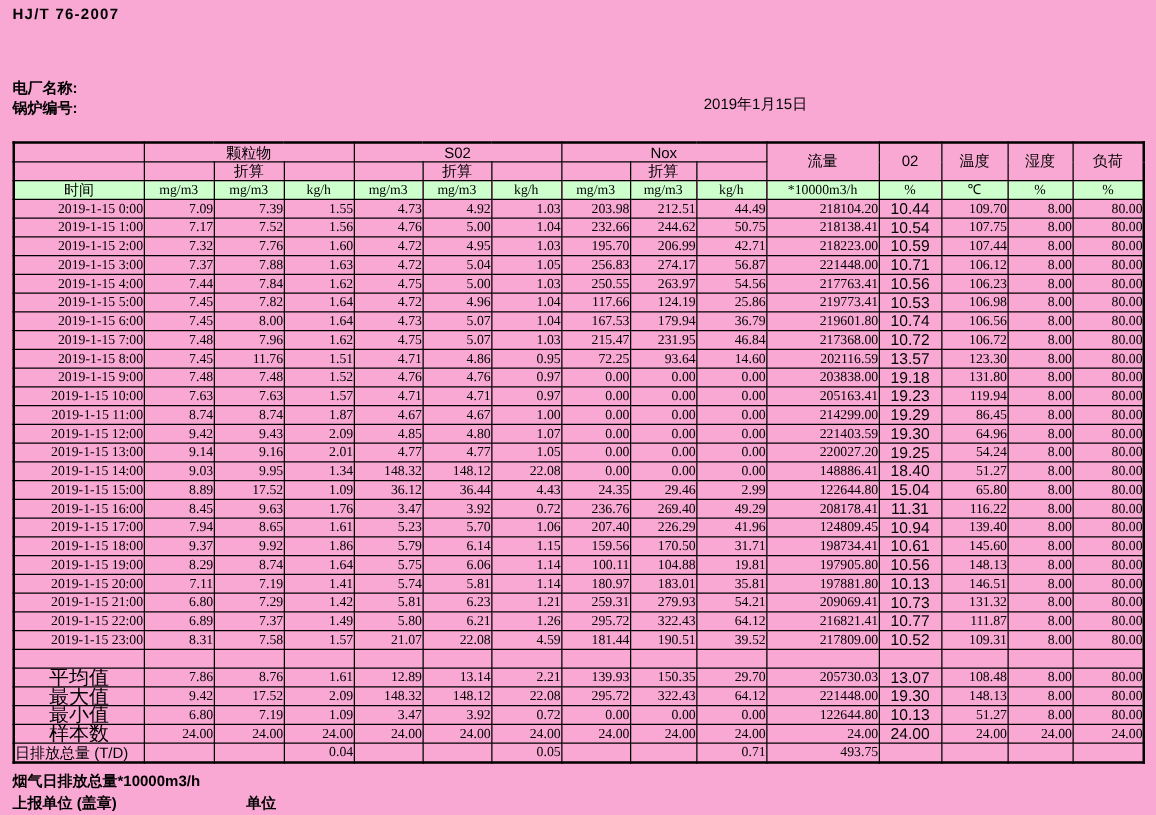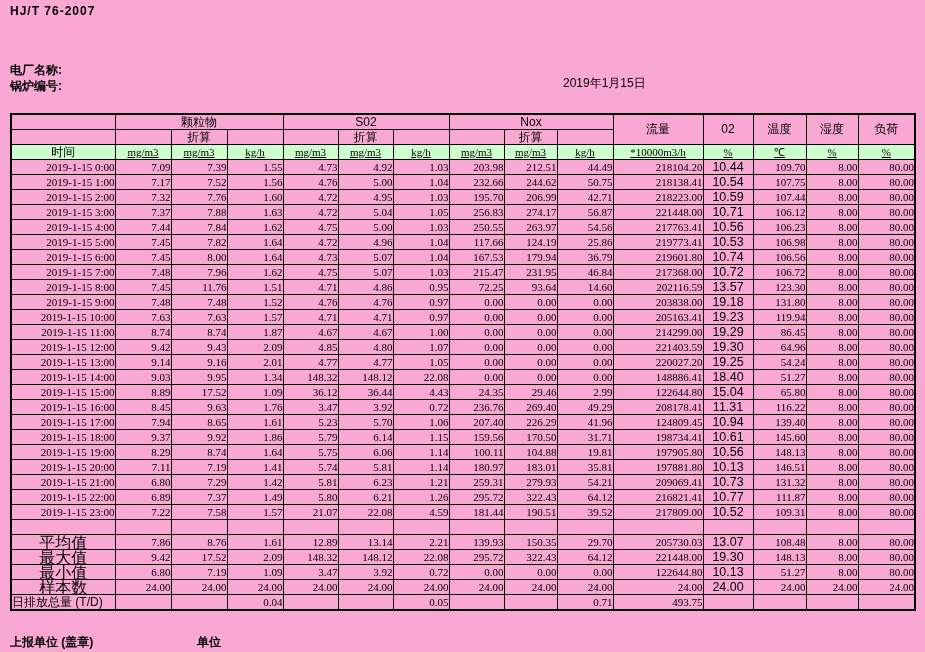--- a/index.html
+++ b/index.html
@@ -14,21 +14,21 @@
 
   table.rpt { position:absolute; left:10px; top:113px; width:905px;
               border-collapse:collapse; table-layout:fixed;
               border:2px solid #000; font-size:11px;
               font-family:"Liberation Serif", serif; }
   table.rpt th, table.rpt td {
     border:1px solid #000; height:14px; line-height:13px; padding:0;
     overflow:hidden; white-space:nowrap; font-weight:normal;
   }
   .green  { background:#ccffcc; }
-  .c      { text-align:center;text-decoration:underline; }
+  .c      { text-align:center; }
   .hdr    { text-align:center; font-size:12px; font-family:"Liberation Sans", sans-serif; }
   .timeh  { text-align:center; font-size:12px; font-family:"Liberation Sans", sans-serif; }
   .time   { text-align:right; padding-right:5px; font-size:11px; }
   .num    { text-align:right; padding-right:8px; font-size:11px; }
   .v10    { font-family:"Liberation Sans", sans-serif; font-size:12.5px; text-align:center; padding-right:0; }
   .slabel { text-align:center; padding-right:3px; font-size:16px; font-family:"Liberation Sans", sans-serif;margin-top:37px; }
   .slabel-left { text-align:left; padding-left:2px; font-size:12px; font-family:"Liberation Sans", sans-serif; }
 
   .fnote  { position:absolute; left:10px;  top:617px; font-size:12px; font-weight:bold; }
   .frep   { position:absolute; left:10px;  top:634px; font-size:12px; font-weight:bold; }
@@ -490,21 +490,21 @@
           <td class="num">322.43</td>
           <td class="num">64.12</td>
           <td class="num">216821.41</td>
           <td class="num v10">10.77</td>
           <td class="num">111.87</td>
           <td class="num">8.00</td>
           <td class="num">80.00</td>
         </tr>
         <tr>
           <td class="time">2019-1-15 23:00</td>
-          <td class="num">7.22</td>
+          <td class="num">8.31</td>
           <td class="num">7.58</td>
           <td class="num">1.57</td>
           <td class="num">21.07</td>
           <td class="num">22.08</td>
           <td class="num">4.59</td>
           <td class="num">181.44</td>
           <td class="num">190.51</td>
           <td class="num">39.52</td>
           <td class="num">217809.00</td>
           <td class="num v10">10.52</td>
@@ -610,15 +610,16 @@
           <td class="num">0.71</td>
           <td class="num">493.75</td>
           <td class="num v10"></td>
           <td class="num"></td>
           <td class="num"></td>
           <td class="num"></td>
         </tr>
       </tbody>
   </table>
 
+  <div class="fnote">烟气日排放总量*10000m3/h</div>
   <div class="frep">上报单位 (盖章)</div>
   <div class="funit">单位</div>
 </div>
 
 </body></html>

